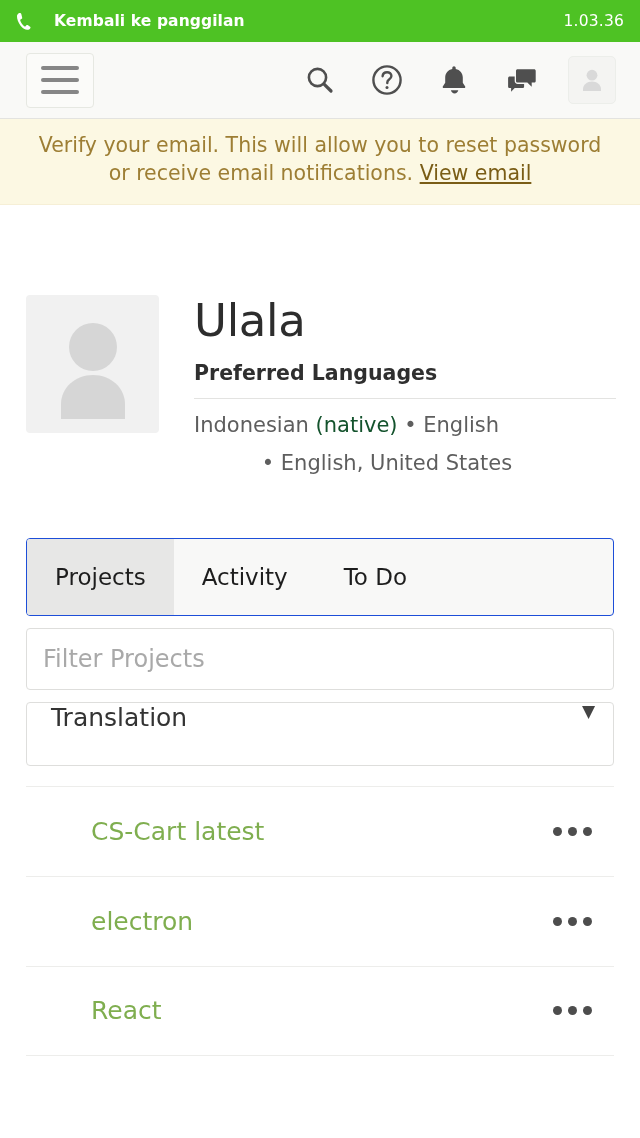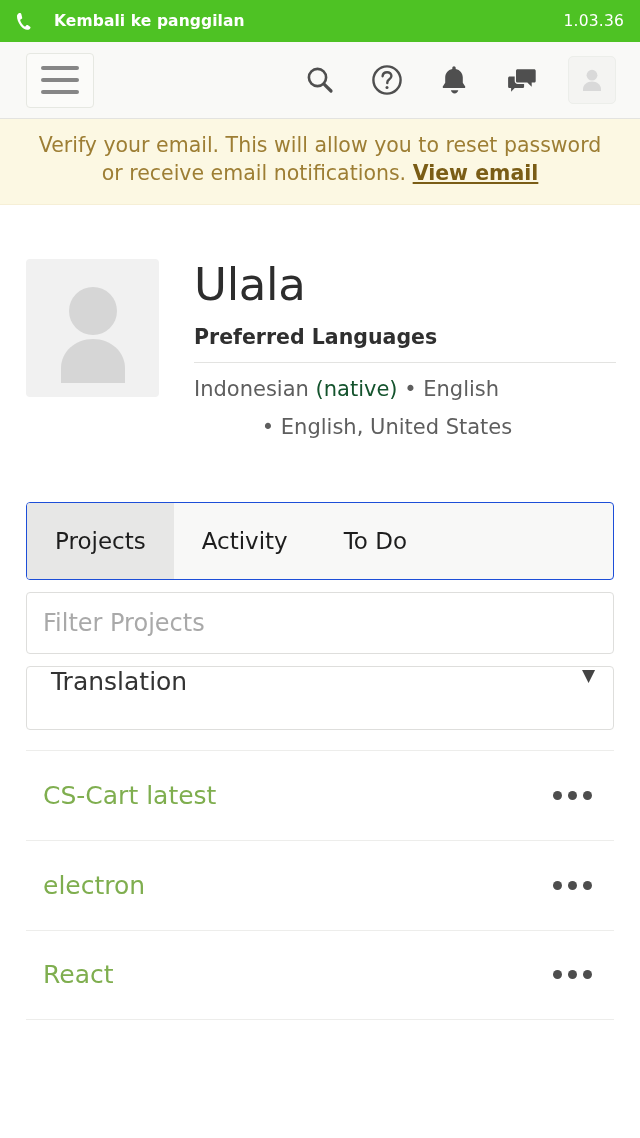--- a/index.html
+++ b/index.html
@@ -104,30 +104,31 @@
     background: #fcf8e3;
     border-bottom: 1px solid #f6efd6;
     padding: 13px 38px 16px;
     text-align: center;
     color: #9d7e34;
     font-size: 20.5px;
     line-height: 1.36;
   }
   .banner-link {
     color: #7a5d16;
-    font-weight: bold;
+    font-weight: normal;
     text-decoration: underline;
     cursor: pointer;
     text-align: center;
   }
 
   
   .profile {
     display: flex;
     padding: 54px 24px 0 26px;
+    margin-top: 36px;
   }
   .profile-avatar {
     width: 133px;
     height: 138px;
     background: #f1f1f1;
     border-radius: 4px;
     display: flex;
     align-items: flex-end;
     justify-content: center;
     flex: none;
@@ -240,20 +241,21 @@
     display: flex;
     align-items: center;
     padding: 0 18px 0 17px;
   }
   .project-row:last-child { border-bottom: 1px solid #ededeb; align-items: center; }
   .project-name {
     font-size: 25px;
     color: #7fae4f;
     cursor: pointer;
     flex: 1;
+    margin-left: 48px;
   }
   .dots-btn {
     display: flex;
     align-items: center;
     gap: 6px;
     cursor: pointer;
     padding: 8px 4px;
   }
   .dots-btn i {
     display: block;

